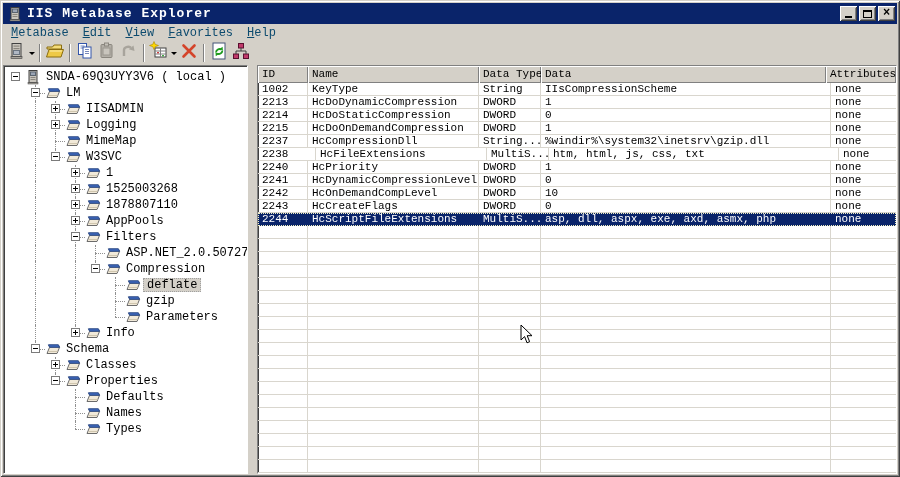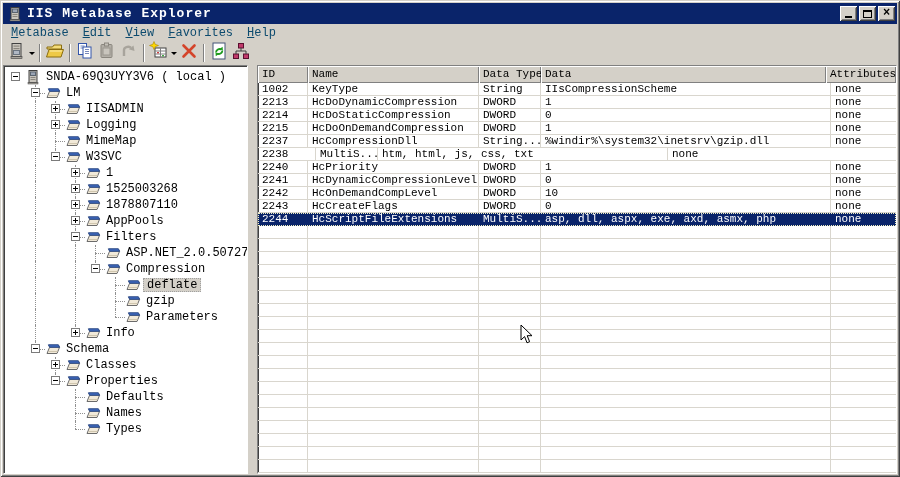--- a/index.html
+++ b/index.html
@@ -500,20 +500,21 @@
           </div>
           <div class="lv-row">
             <span class="lv-cell" style="width: 50px;">2237</span>
             <span class="lv-cell" style="width: 171px;">HcCompressionDll</span>
             <span class="lv-cell" style="width: 62px;">String...</span>
             <span class="lv-cell" style="width: 290px;">%windir%\system32\inetsrv\gzip.dll</span>
             <span class="lv-cell flex">none</span>
           </div>
           <div class="lv-row">
             <span class="lv-cell" style="width: 58px;">2238</span>
+            <span class="lv-cell" style="width: 171px;">HcFileExtensions</span>
             <span class="lv-cell" style="width: 62px;">MultiS...</span>
             <span class="lv-cell" style="width: 290px;">htm, html, js, css, txt</span>
             <span class="lv-cell flex">none</span>
           </div>
           <div class="lv-row">
             <span class="lv-cell" style="width: 50px;">2240</span>
             <span class="lv-cell" style="width: 171px;">HcPriority</span>
             <span class="lv-cell" style="width: 62px;">DWORD</span>
             <span class="lv-cell" style="width: 290px;">1</span>
             <span class="lv-cell flex">none</span>

